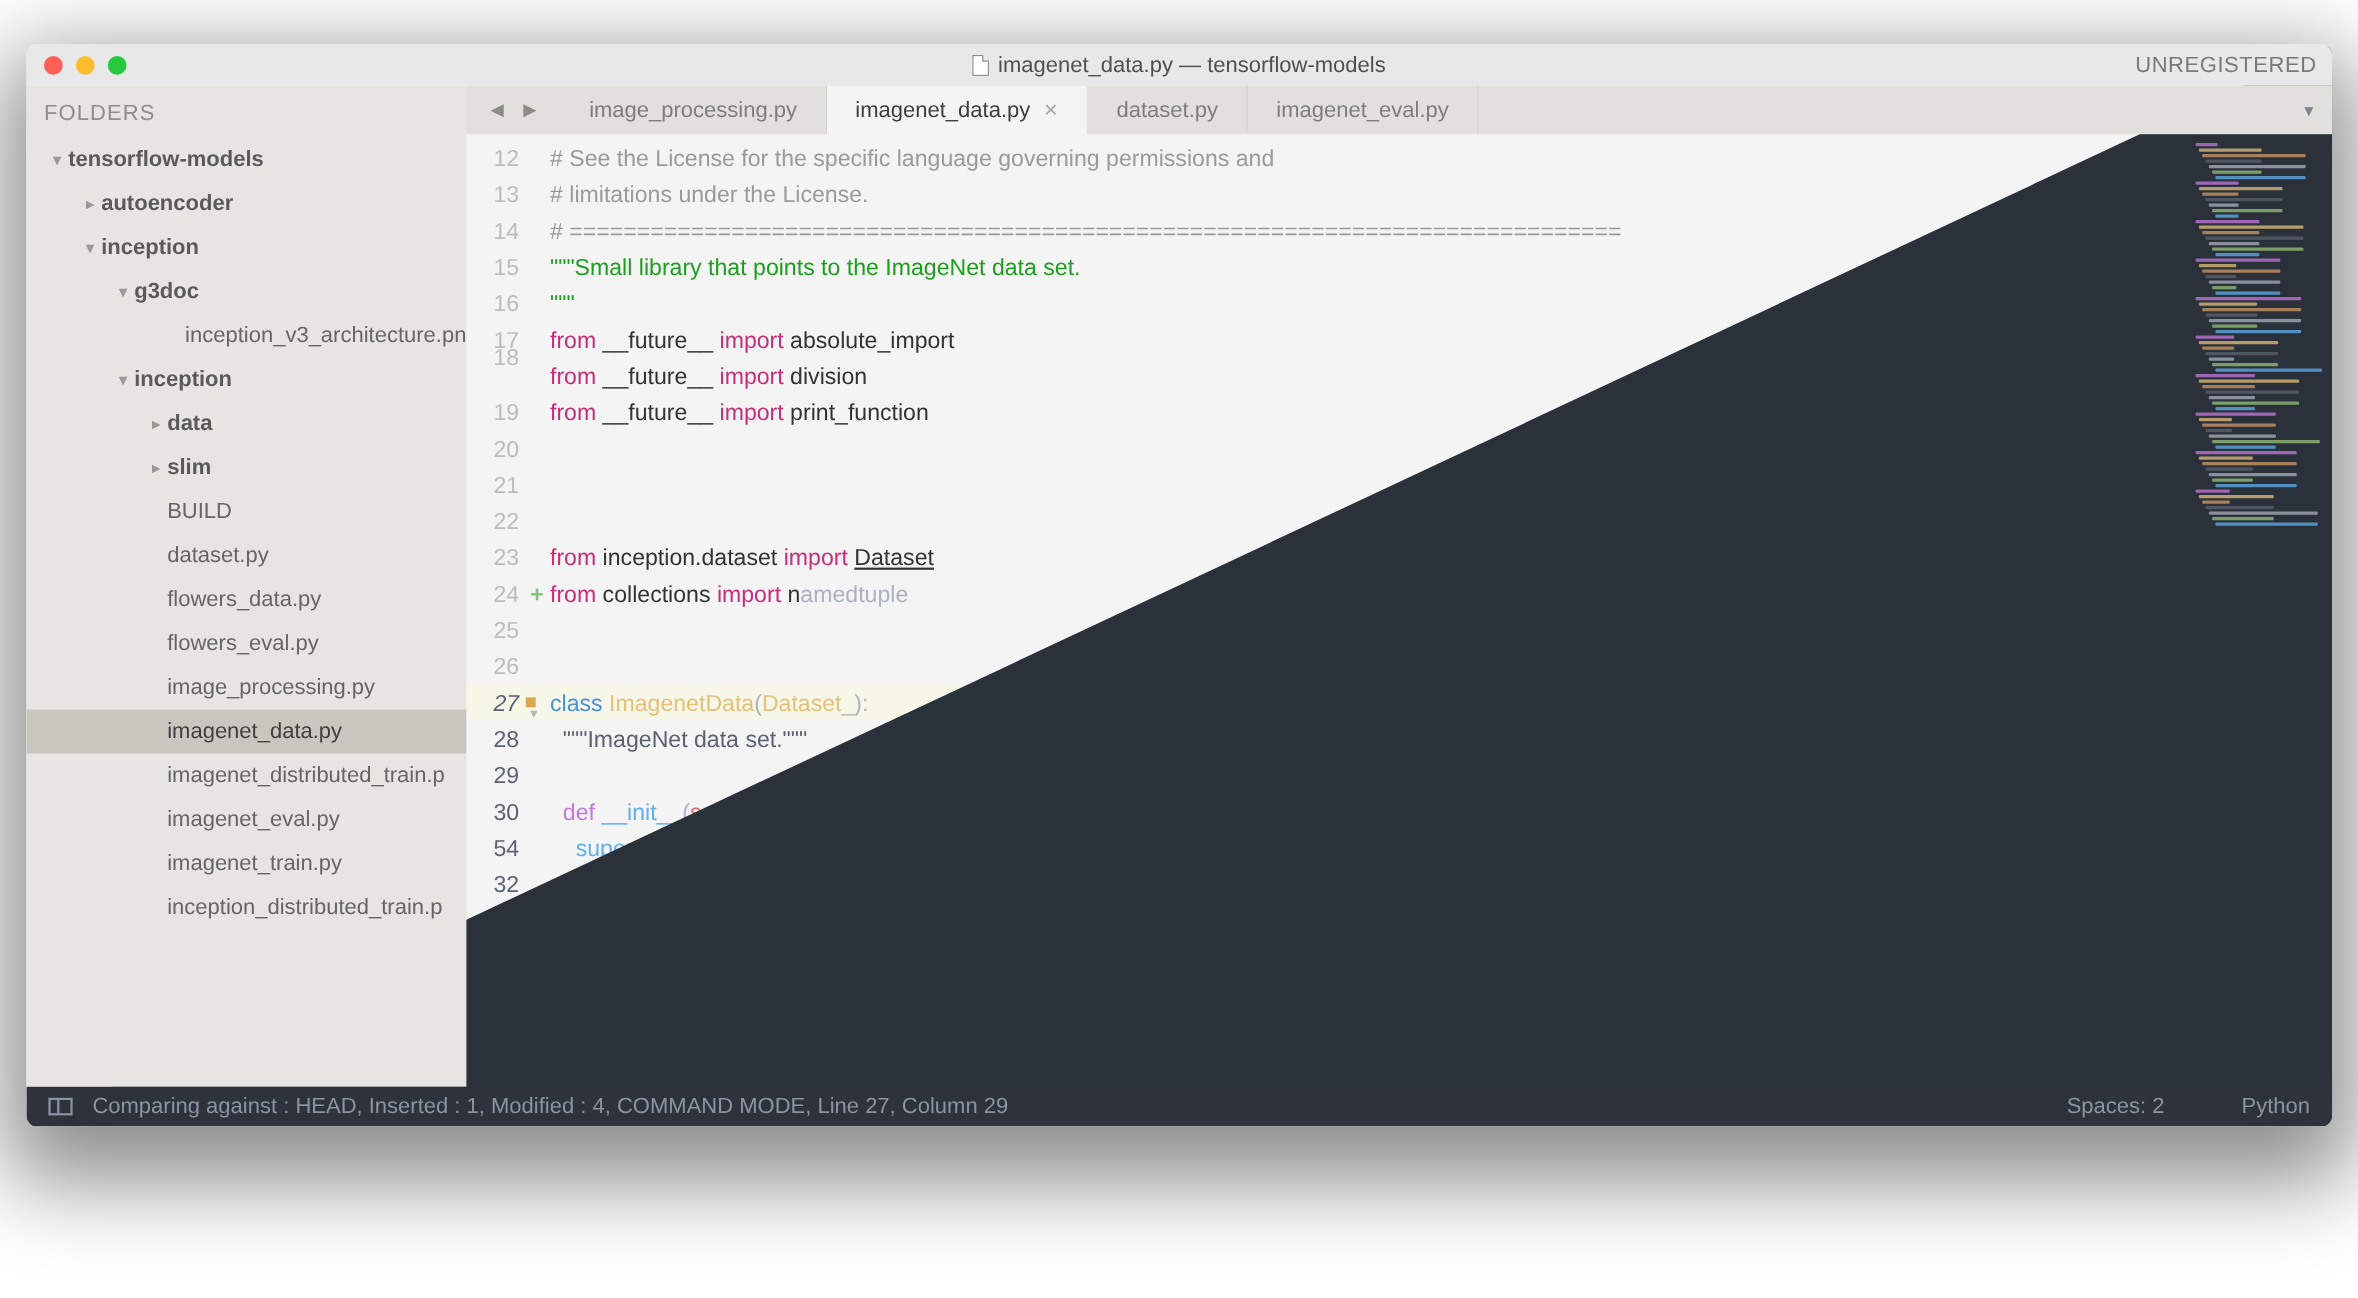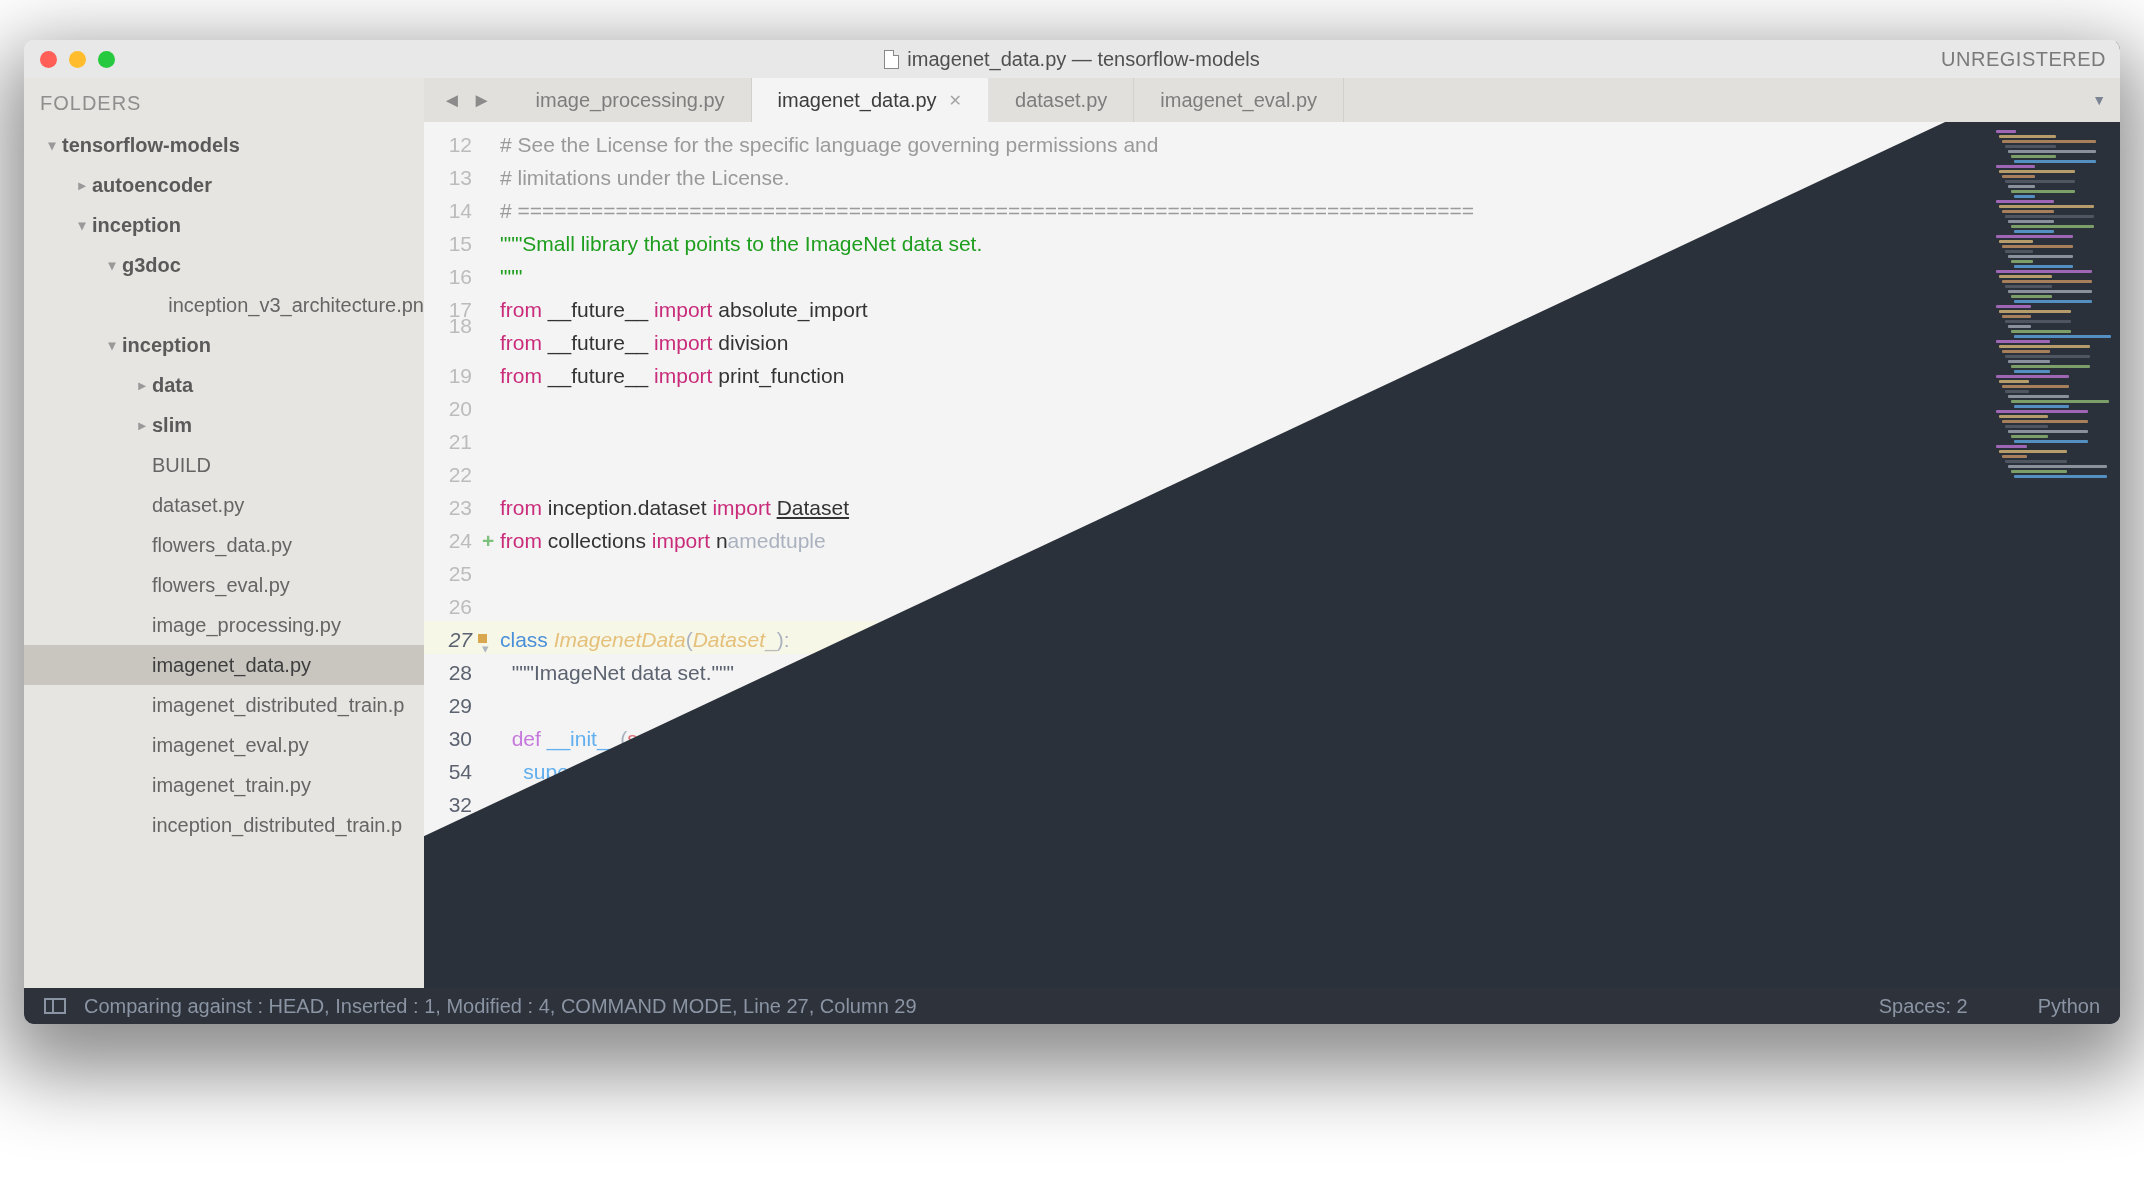--- a/index.html
+++ b/index.html
@@ -49,21 +49,21 @@
 .fold-caret { position:absolute; left:58px; top:9px; color:#aeb6bf; font-size:13px; }
 .line-cursor { background:rgba(255,255,200,.28); position:absolute; left:0; right:130px; height:33px; }
 
 
 .minimap { position:absolute; right:0; top:0; width:130px; height:100%; background:#2b313a; z-index:15; overflow:hidden; }
 .mm-line { position:absolute; height:3px; border-radius:1px; }
 
 
 .c-comment{color:#9a9a9a;} .c-str{color:#1e9e1e;} .c-kw{color:#c92c7a;} .c-kw2{color:#4a90d9;}
 
-.d-kw{color:#c678dd;} .d-fn{color:#61afef;} .d-self{color:#e06c75;} .d-str{color:#98c379;} .d-num{color:#d19a66;} .d-cls{color:#e5c07b;font-style:italic;} .d-txt{color:#abb2bf;} .d-comment{color:#5c6370;}
+.d-kw{color:#c678dd;} .d-fn{color:#61afef;} .d-self{color:#e06c75;} .d-str{color:#98c379;} .d-num{color:#d19a66;} .d-cls{color:#e5c07b;} .d-txt{color:#abb2bf;} .d-comment{color:#5c6370;}
 
 
 .statusbar { position:absolute; bottom:0; left:0; right:0; height:36px; background:#2d323b; color:#8b94a3; display:flex; align-items:center; font-size:20px; z-index:30; padding:0 20px; }
 .statusbar .spacer{flex:1;}
 .panel-icon{width:22px;height:16px;border:2px solid #8b94a3;position:relative;margin-right:18px;}
 .panel-icon::before{content:"";position:absolute;left:0;top:0;bottom:0;width:6px;border-right:2px solid #8b94a3;}
 </style>
 </head>
 <body>
 

